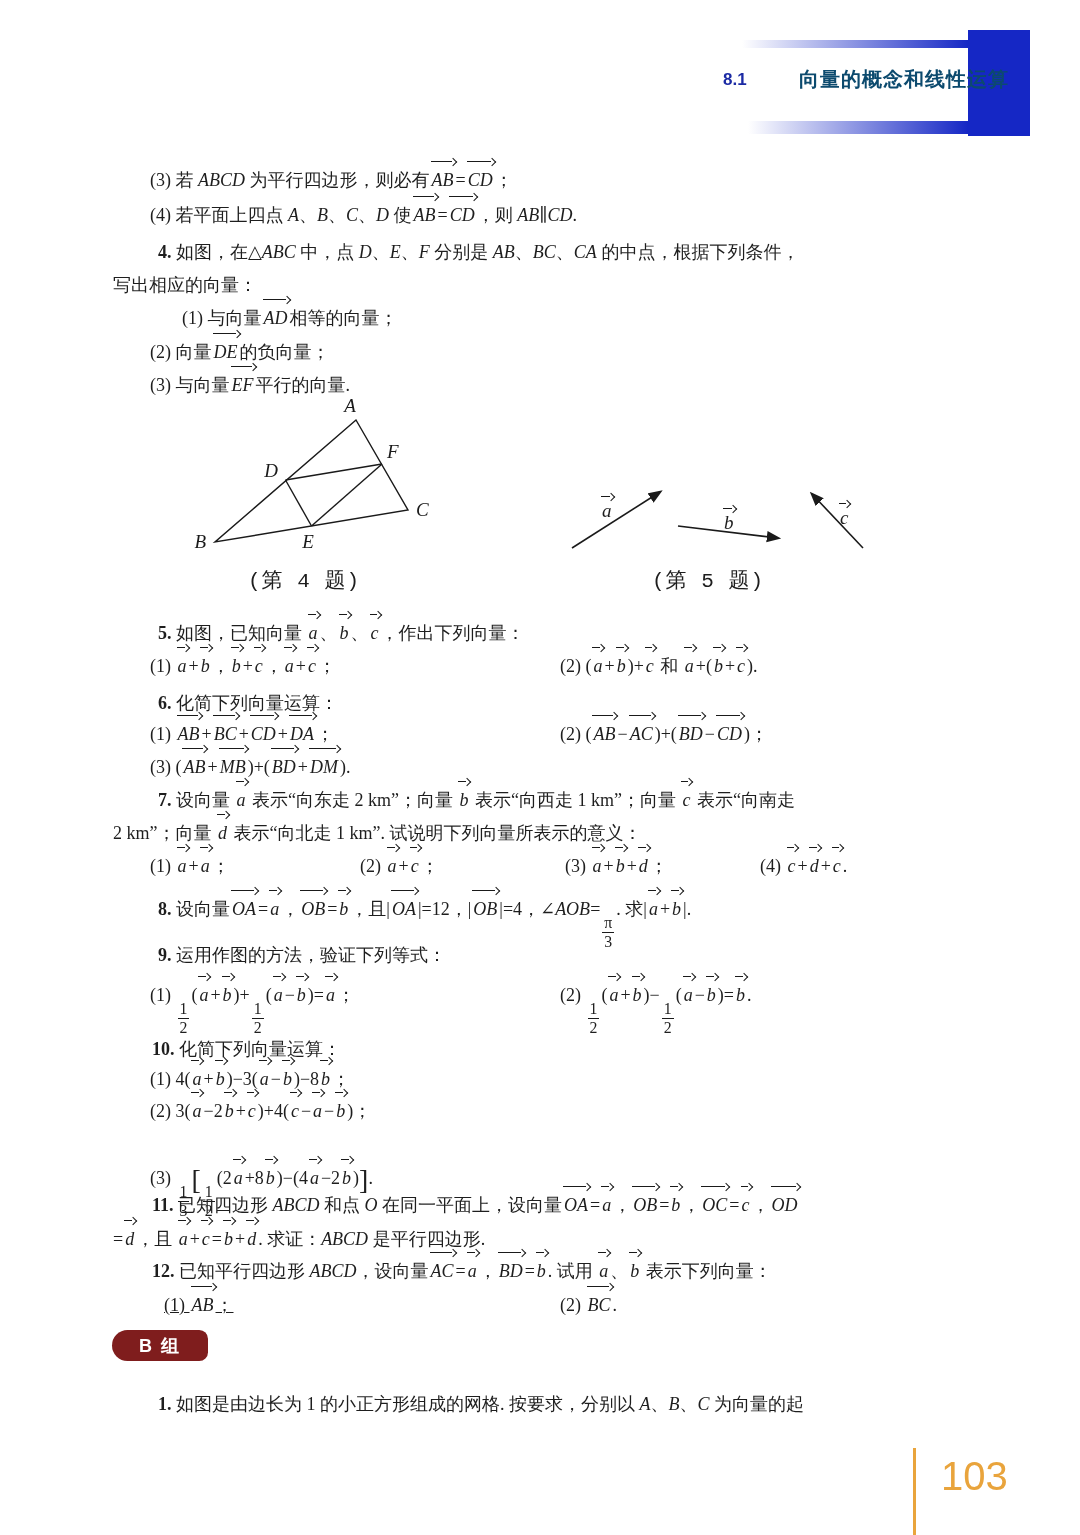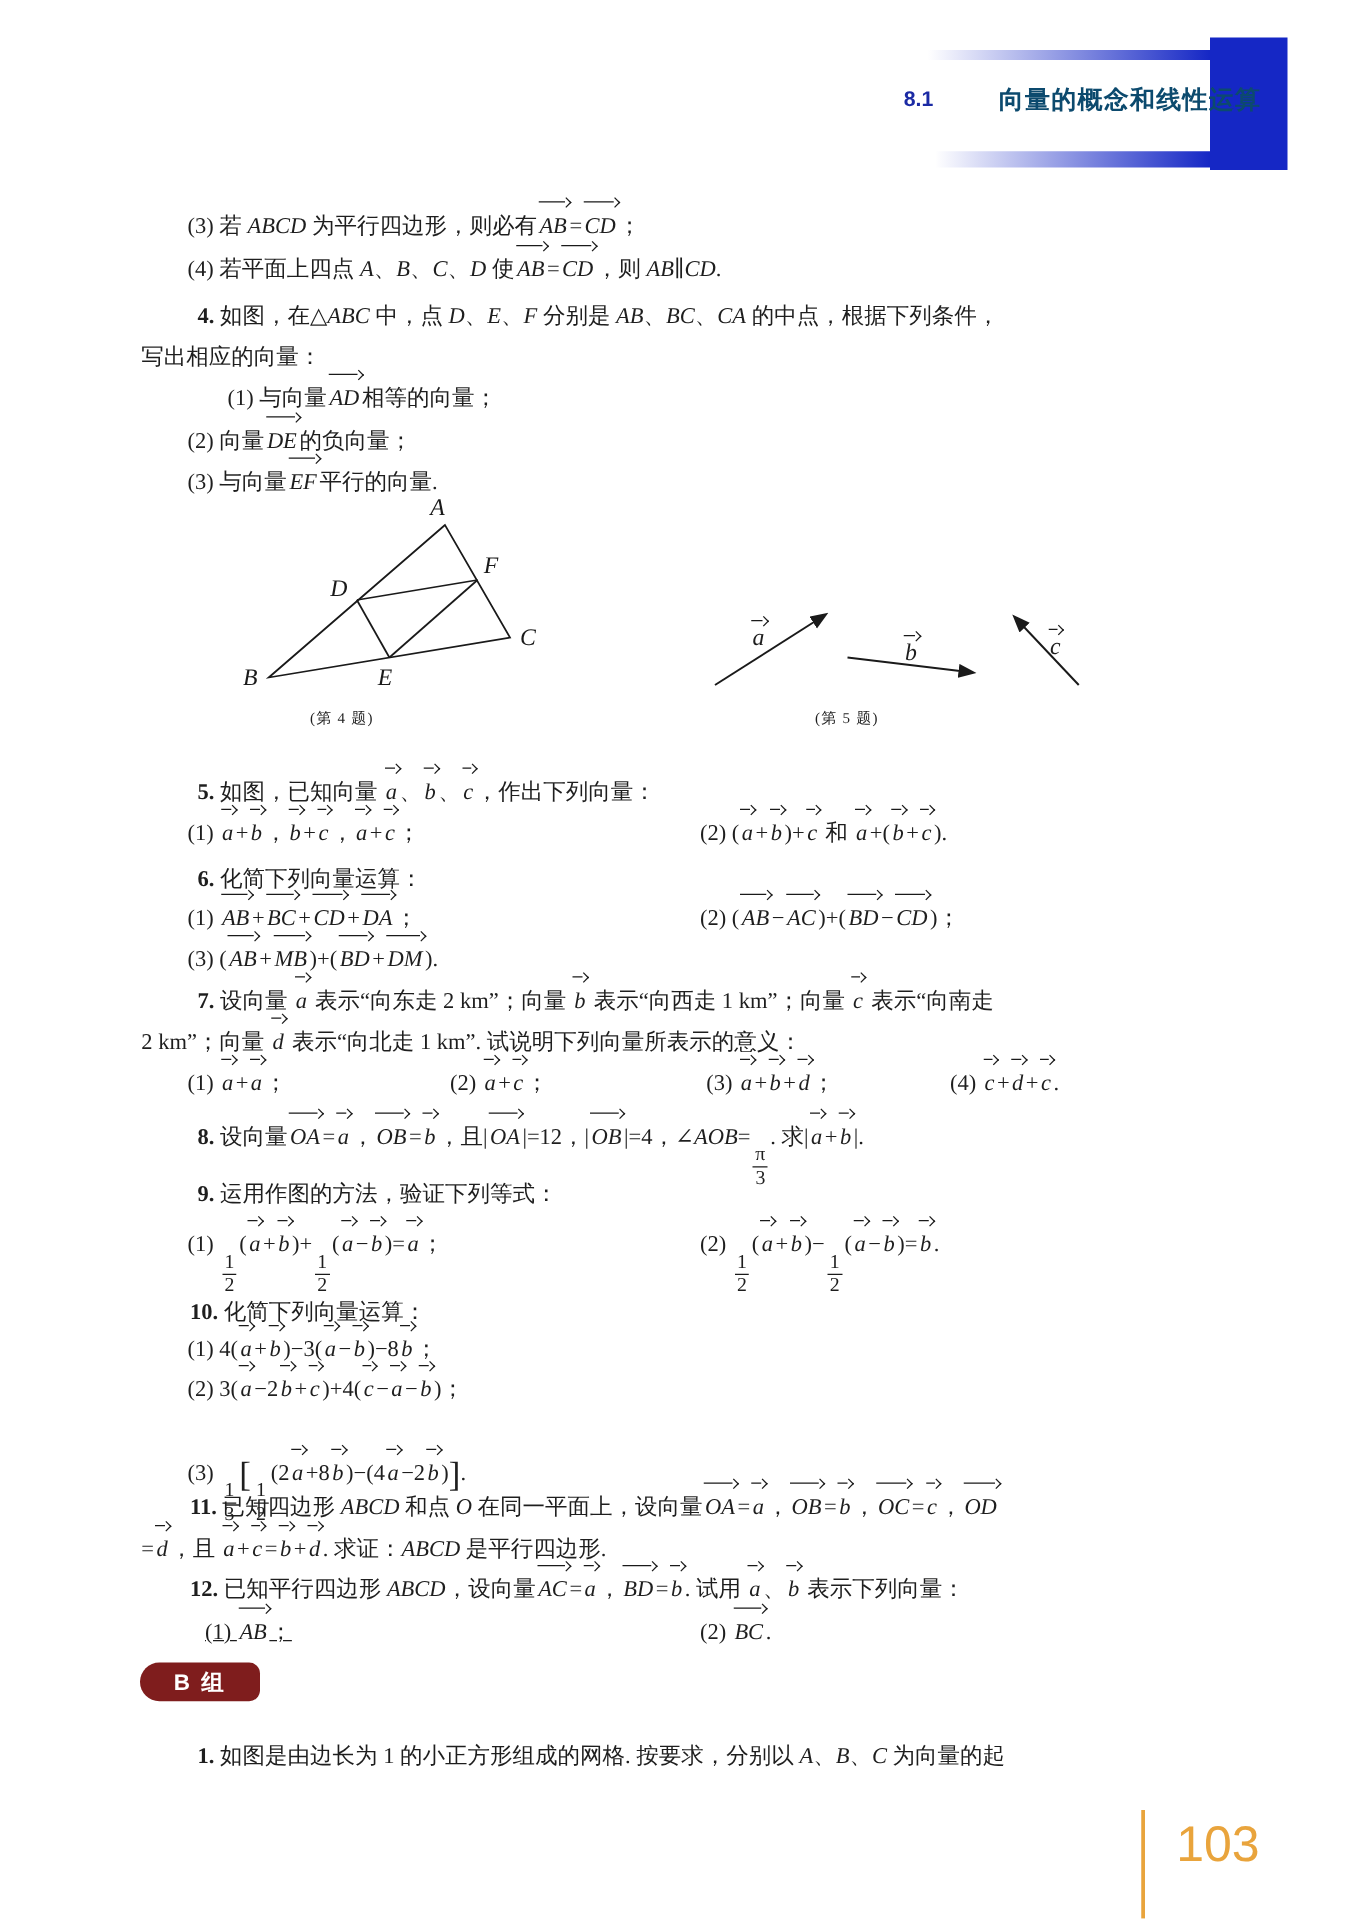--- a/index.html
+++ b/index.html
@@ -32,21 +32,21 @@
         transform:rotate(45deg);}
 
   
   .frac{display:inline-flex;flex-direction:column;align-items:center;vertical-align:-0.8em;
         line-height:1.15;margin:0 2px;font-size:0.88em;}
   .fn{display:block;padding:0 2px;}
   .fd{display:block;border-top:1.2px solid #1a1a1a;padding:0 2px;}
   .bigb{font-size:1.55em;vertical-align:-0.18em;}
 
   
-  .fig-caption{position:absolute;font-size:12px;letter-spacing:1px;}
+  .fig-caption{position:absolute;font-size:21px;letter-spacing:1px;font-family:Liberation Mono, monospace;}
   svg text{font-size:19px;font-style:italic;fill:#1a1a1a;}
   .fig-label{position:absolute;font-size:19px;}
   .fig-label i{font-style:italic;}
 
   
   .b-badge{position:absolute;left:112px;top:1330px;width:96px;height:31px;
         background:#7f1d1d;border-radius:16px 9px 9px 16px;
         display:flex;align-items:center;justify-content:center;
         color:#ffffff;font-family:"Liberation Sans","DejaVu Sans",sans-serif;
         font-weight:bold;font-size:18px;letter-spacing:2px;}

